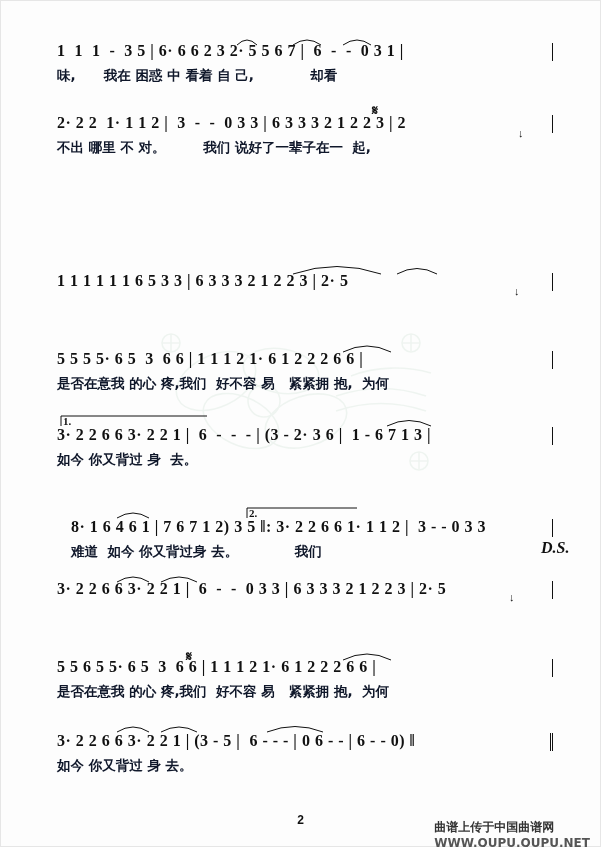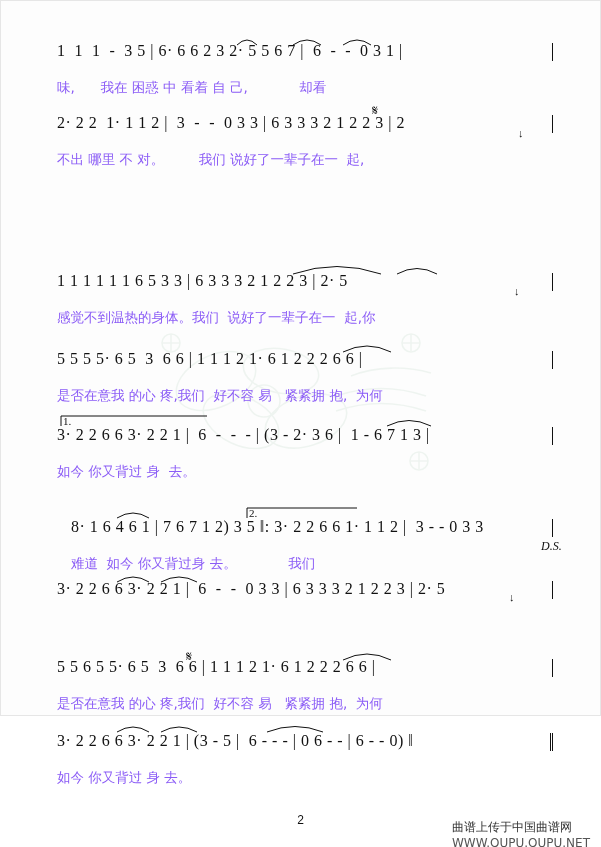--- a/index.html
+++ b/index.html
@@ -11,24 +11,25 @@
     height: 847px;
     background: #ffffff;
     font-family: "Liberation Serif", serif;
     position: relative;
     overflow: hidden;
   }
   .page {
     position: absolute;
     left: 0; top: 0;
     width: 601px;
-    height: 716px;
+    height: 847px;
     background: #fdfdfd;
     border: 1px solid #e6e6e6;
     box-sizing: border-box;
+    font-weight: bold;
   }
   
   .watermark {
     position: absolute;
     left: 120px;
     top: 300px;
     width: 330px;
     height: 190px;
     opacity: 0.30;
     pointer-events: none;
@@ -43,43 +44,43 @@
     font-size: 16px;
     letter-spacing: 0.5px;
     color: #111;
     white-space: pre;
     line-height: 20px;
     height: 22px;
   }
   .lyrics {
     font-family: "DejaVu Sans", sans-serif;
     font-size: 13.5px;
-    color: #8b5cf6;
+    color: #0f172a;
     white-space: pre;
     line-height: 20px;
-    margin-top: 14px;
+    margin-top: 2px;
     height: 20px;
   }
   .endbar {
     position: absolute;
     right: 0;
     top: 0;
     width: 0;
     height: 20px;
     border-left: 1px solid #111;
   }
   .mark {
     position: absolute;
     font-family: "Liberation Serif", serif;
     font-size: 11px;
     color: #111;
   }
   .mark.ital {
     font-style: italic;
-    font-size: 12px;
+    font-size: 16px;
   }
   .pagenum {
     position: absolute;
     left: 0;
     right: 0;
     top: 812px;
     text-align: center;
     font-family: "Liberation Sans", sans-serif;
     font-size: 12px;
     color: #111;
@@ -138,21 +139,20 @@
     <div class="endbar" style="top:2px;height:18px;"></div>
   </div>
 
 
   <div class="sys" style="top:270px;">
     <svg class="slur" style="left:0;top:-12px;width:496px;height:16px;">
       <path d="M236 15 Q280 0 324 15" fill="none" stroke="#111" stroke-width="1"></path>
       <path d="M340 15 Q360 4 380 15" fill="none" stroke="#111" stroke-width="1"></path>
     </svg>
     <div class="notes">1 1 1 1 1 1 6 5 3 3 | 6 3 3 3 2 1 2 2 3 | 2· 5</div>
-    <div class="lyrics">感觉不到温热的身体。我们  说好了一辈子在一  起,你</div>
     <div class="endbar" style="top:2px;height:18px;"></div>
   </div>
 
   <div class="sys" style="top:348px;">
     <svg class="slur" style="left:0;top:-10px;width:496px;height:14px;">
       <path d="M286 13 Q310 1 334 13" fill="none" stroke="#111" stroke-width="1"></path>
     </svg>
     <div class="notes">5 5 5 5· 6 5  3  6 6 | 1 1 1 2 1· 6 1 2 2 2 6 6 |</div>
     <div class="lyrics">是否在意我 的心 疼,我们  好不容 易   紧紧拥 抱,  为何</div>
     <div class="endbar" style="top:2px;height:18px;"></div>

